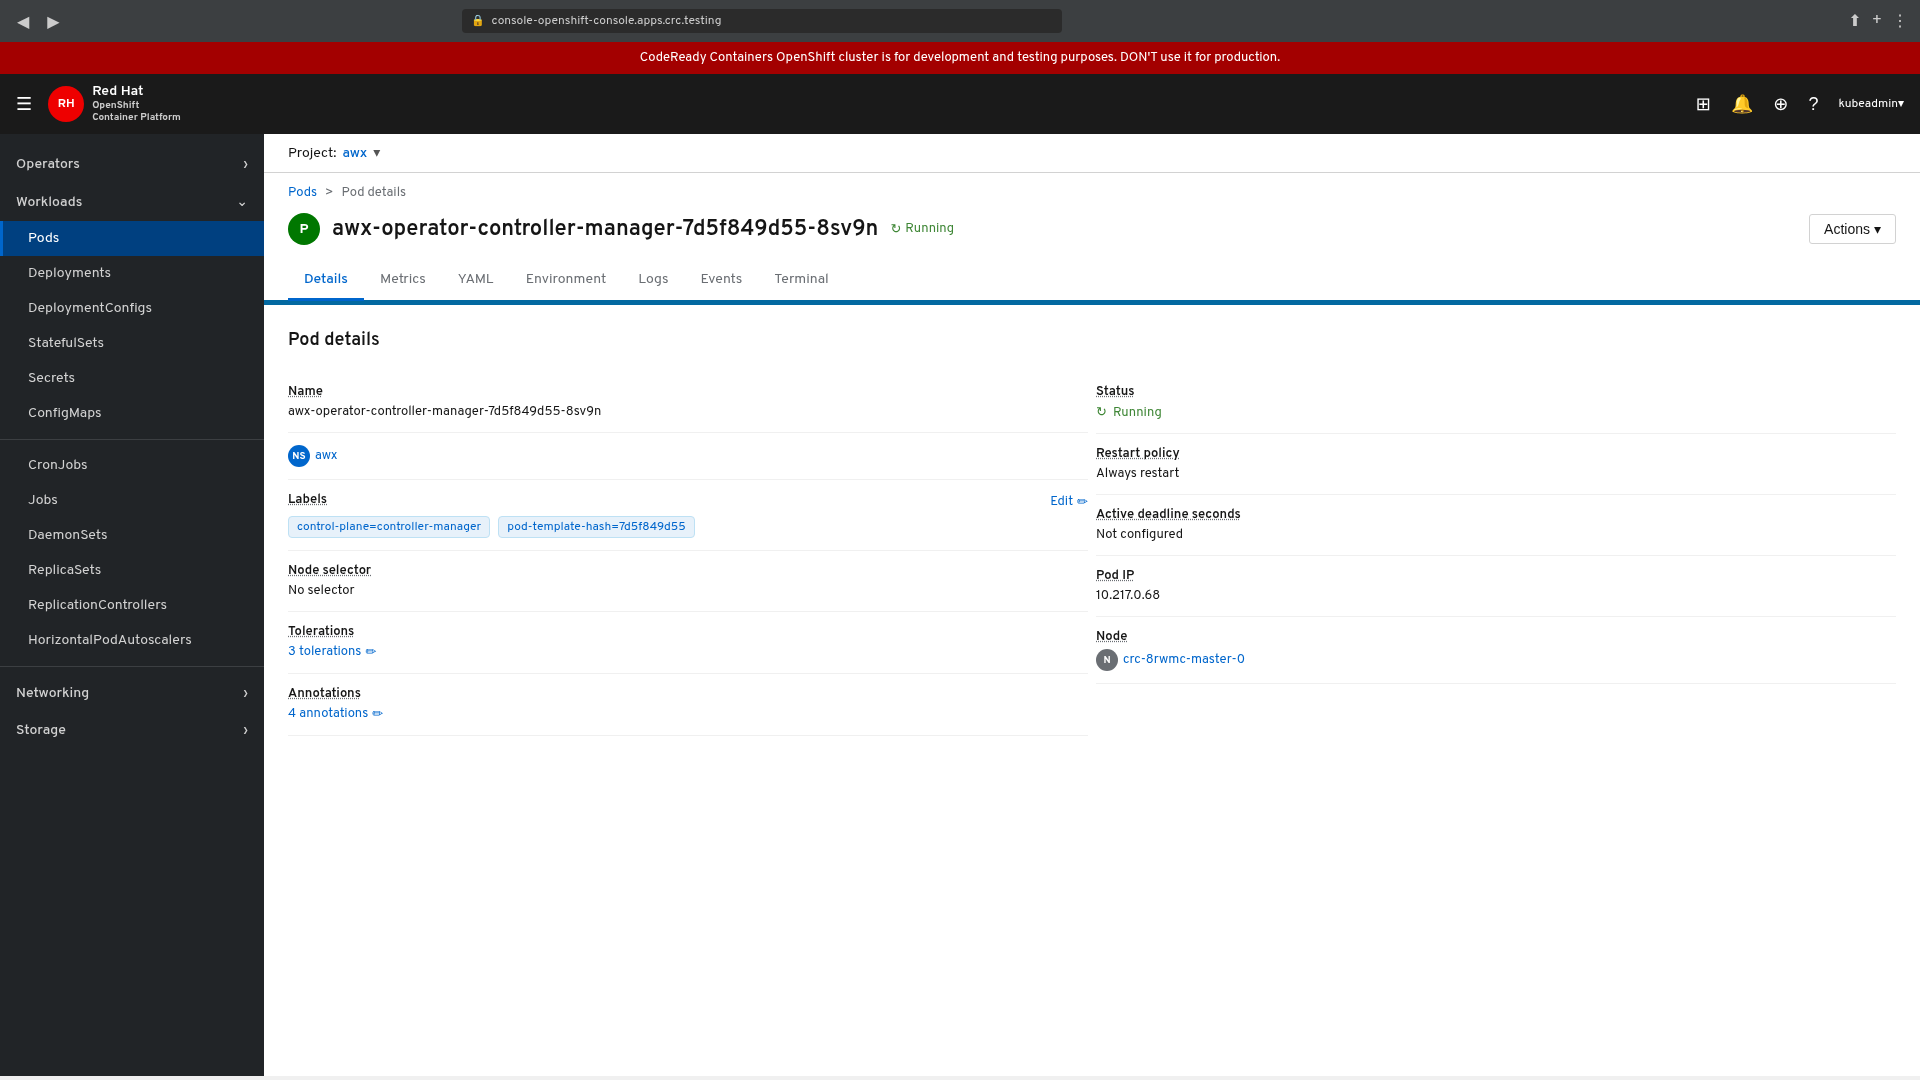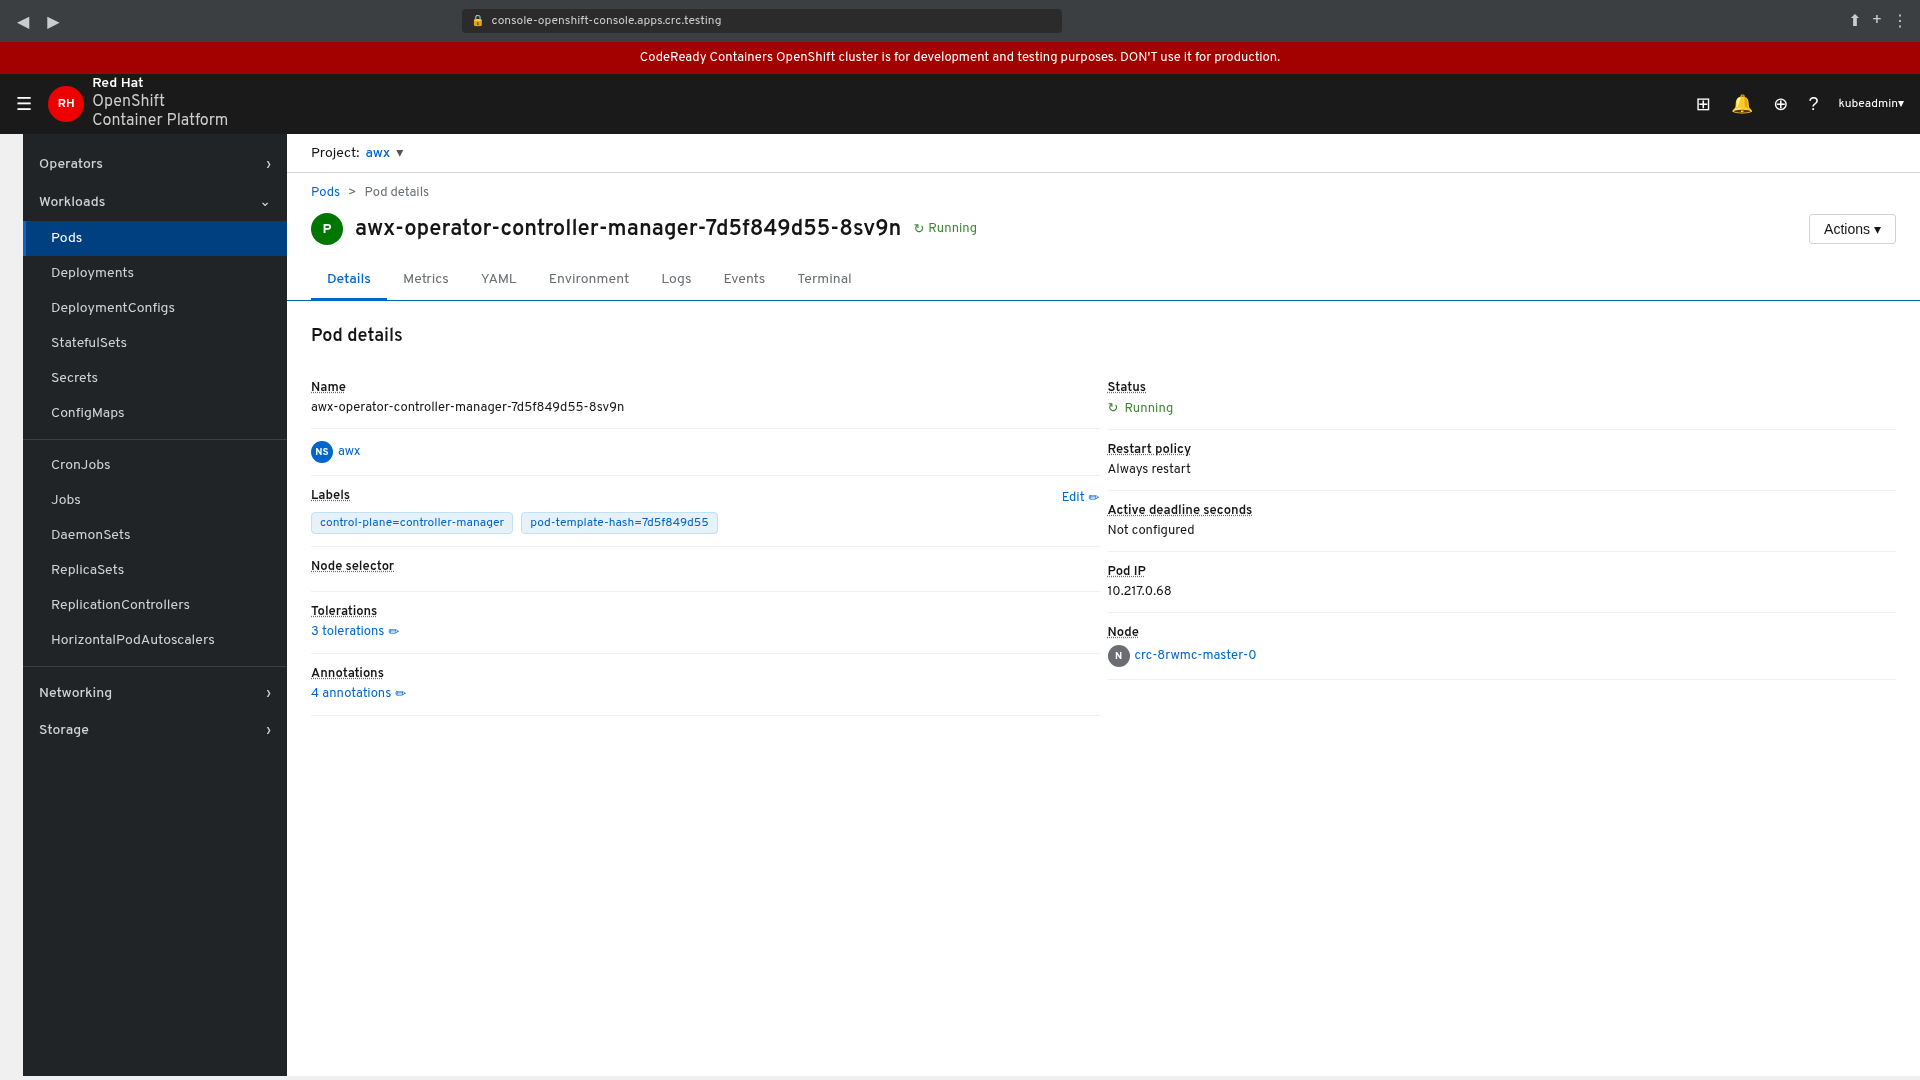--- a/index.html
+++ b/index.html
@@ -61,27 +61,27 @@
     .brand { display: flex; align-items: center; gap: 8px; }
     .brand-logo {
       width: 36px; height: 36px;
       background: #ee0000;
       border-radius: 50%;
       display: flex; align-items: center; justify-content: center;
       color: #fff; font-weight: bold; font-size: 12px;
     }
     .brand-text { line-height: 1.2; }
     .brand-text .brand-name { font-size: 14px; font-weight: 600; color: #fff; }
-    .brand-text .brand-sub { font-size: 16px; color: #ccc; }
+    .brand-text .brand-sub { font-size: 10px; color: #ccc; font-weight: bold; }
     .header-actions { margin-left: auto; display: flex; align-items: center; gap: 20px; color: #fff; }
     .header-actions .icon-btn { background: none; border: none; color: #fff; font-size: 18px; cursor: pointer; }
     .user-menu { display: flex; align-items: center; gap: 0; cursor: pointer; color: #fff; font-size: 12px; }
 
     
-    .layout { display: flex; height: calc(1080px - 42px - 60px - 36px); margin-left: 23px; }
+    .layout { display: flex; height: calc(1080px - 42px - 60px - 36px); }
 
     
     .sidebar {
       width: 264px;
       min-width: 264px;
       background: #212427;
       color: #d2d2d2;
       overflow-y: auto;
       padding: 12px 0;
     }
@@ -171,21 +171,21 @@
       background: #fff;
       border-radius: 3px;
       font-size: 14px;
       cursor: pointer;
       color: #151515;
     }
 
     
     .tabs {
       display: flex;
-      border-bottom: 1px solid #0369a1;
+      border-bottom: 5px solid #0369a1;
       padding: 0 24px;
       gap: 0;
     }
     .tab {
       padding: 10px 16px;
       cursor: pointer;
       font-size: 14px;
       color: #6a6e73;
       border-bottom: 3px solid transparent;
       margin-bottom: -1px;
@@ -444,20 +444,21 @@
               </a>
             </div>
             <div class="label-tags">
               <span class="label-tag">control-plane=controller-manager</span>
               <span class="label-tag">pod-template-hash=7d5f849d55</span>
             </div>
           </div>
 
           <div class="detail-item">
             <div class="detail-label">Node selector</div>
+            <div class="detail-value">No selector</div>
           </div>
 
           <div class="detail-item">
             <div class="detail-label">Tolerations</div>
             <div class="detail-value">
               <a class="toleration-link">
                 <span>3 tolerations</span>
                 <span>✏</span>
               </a>
             </div>

